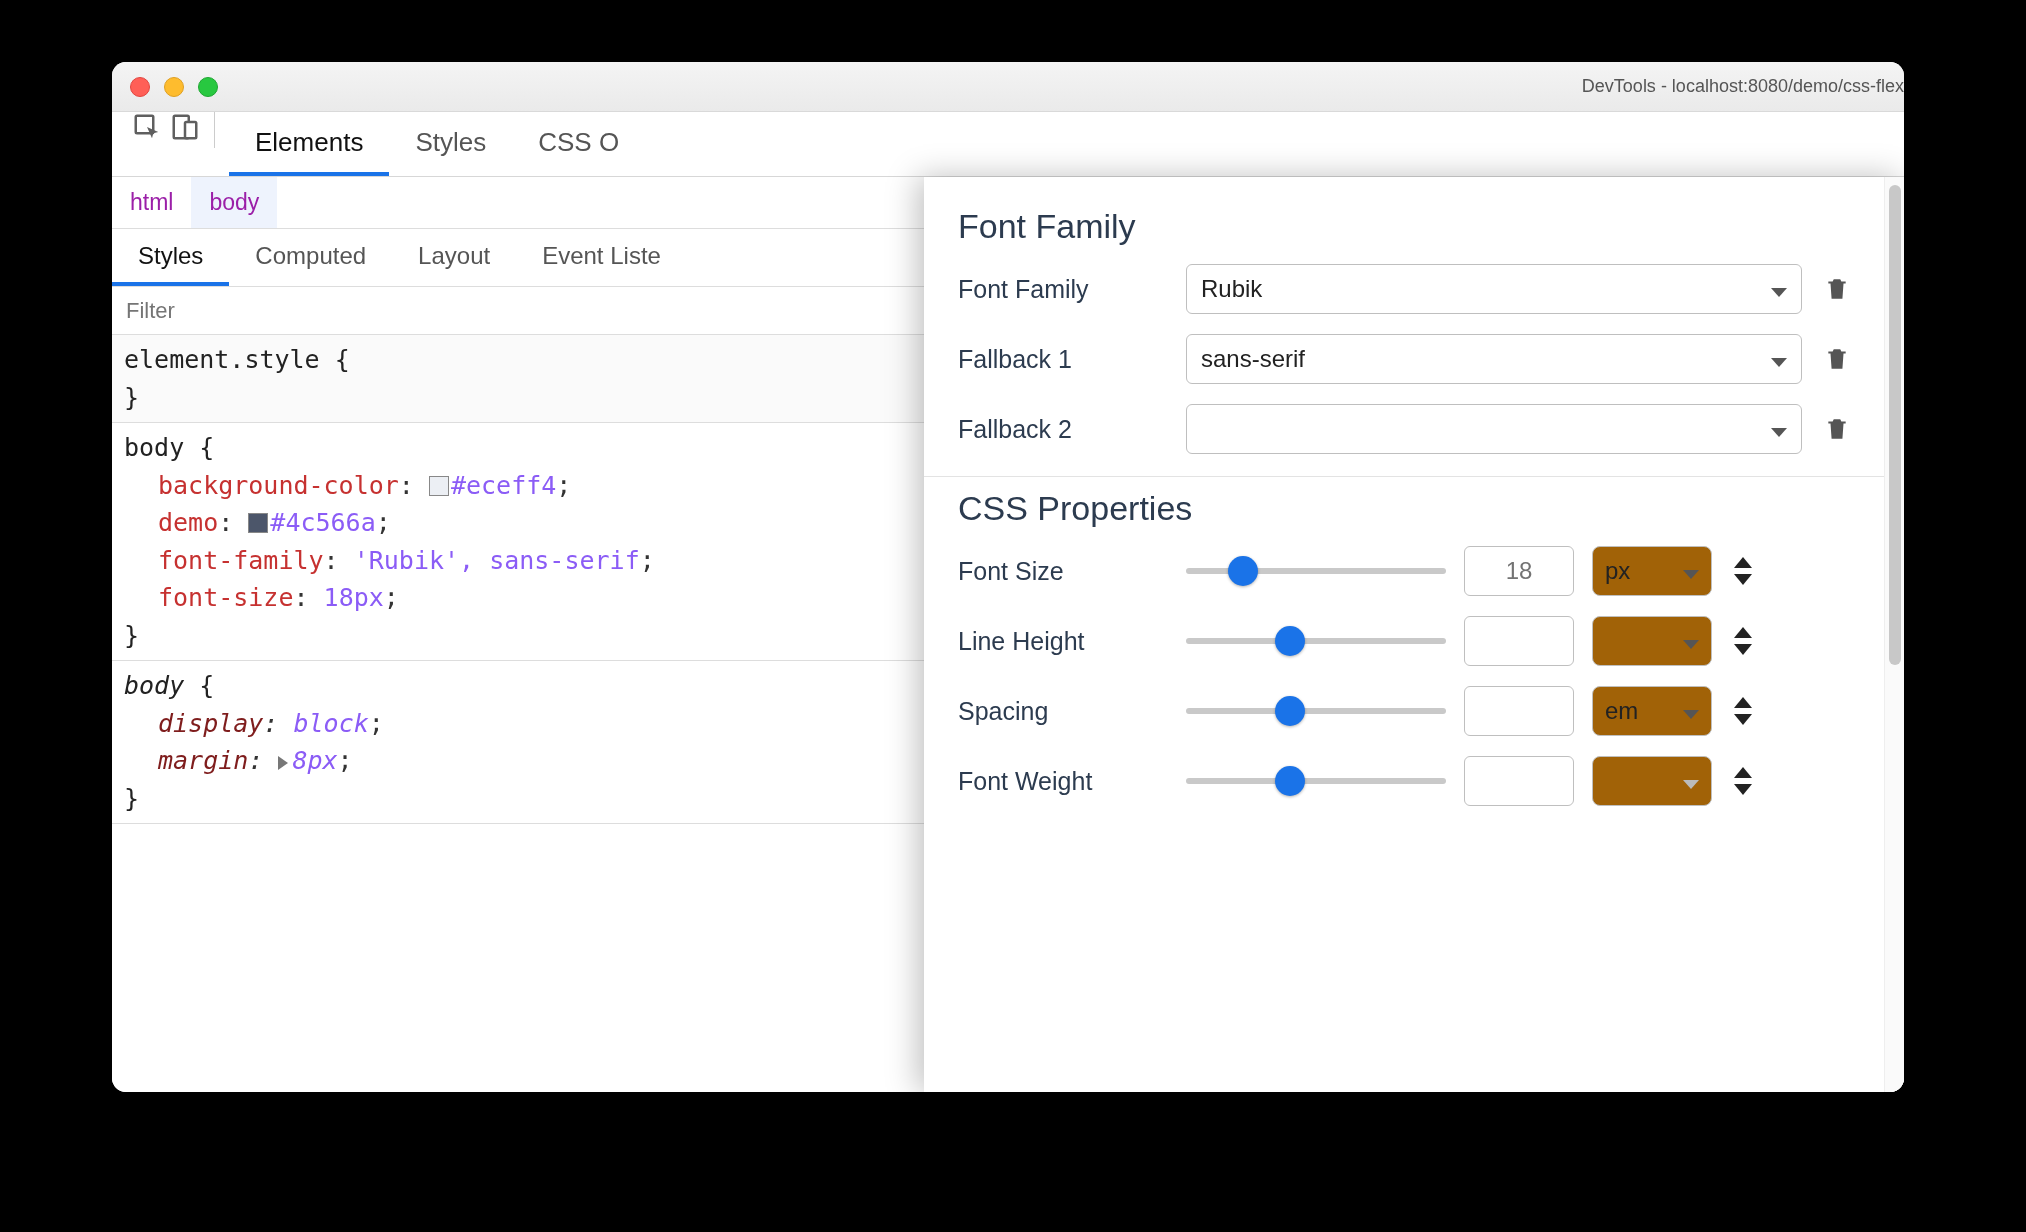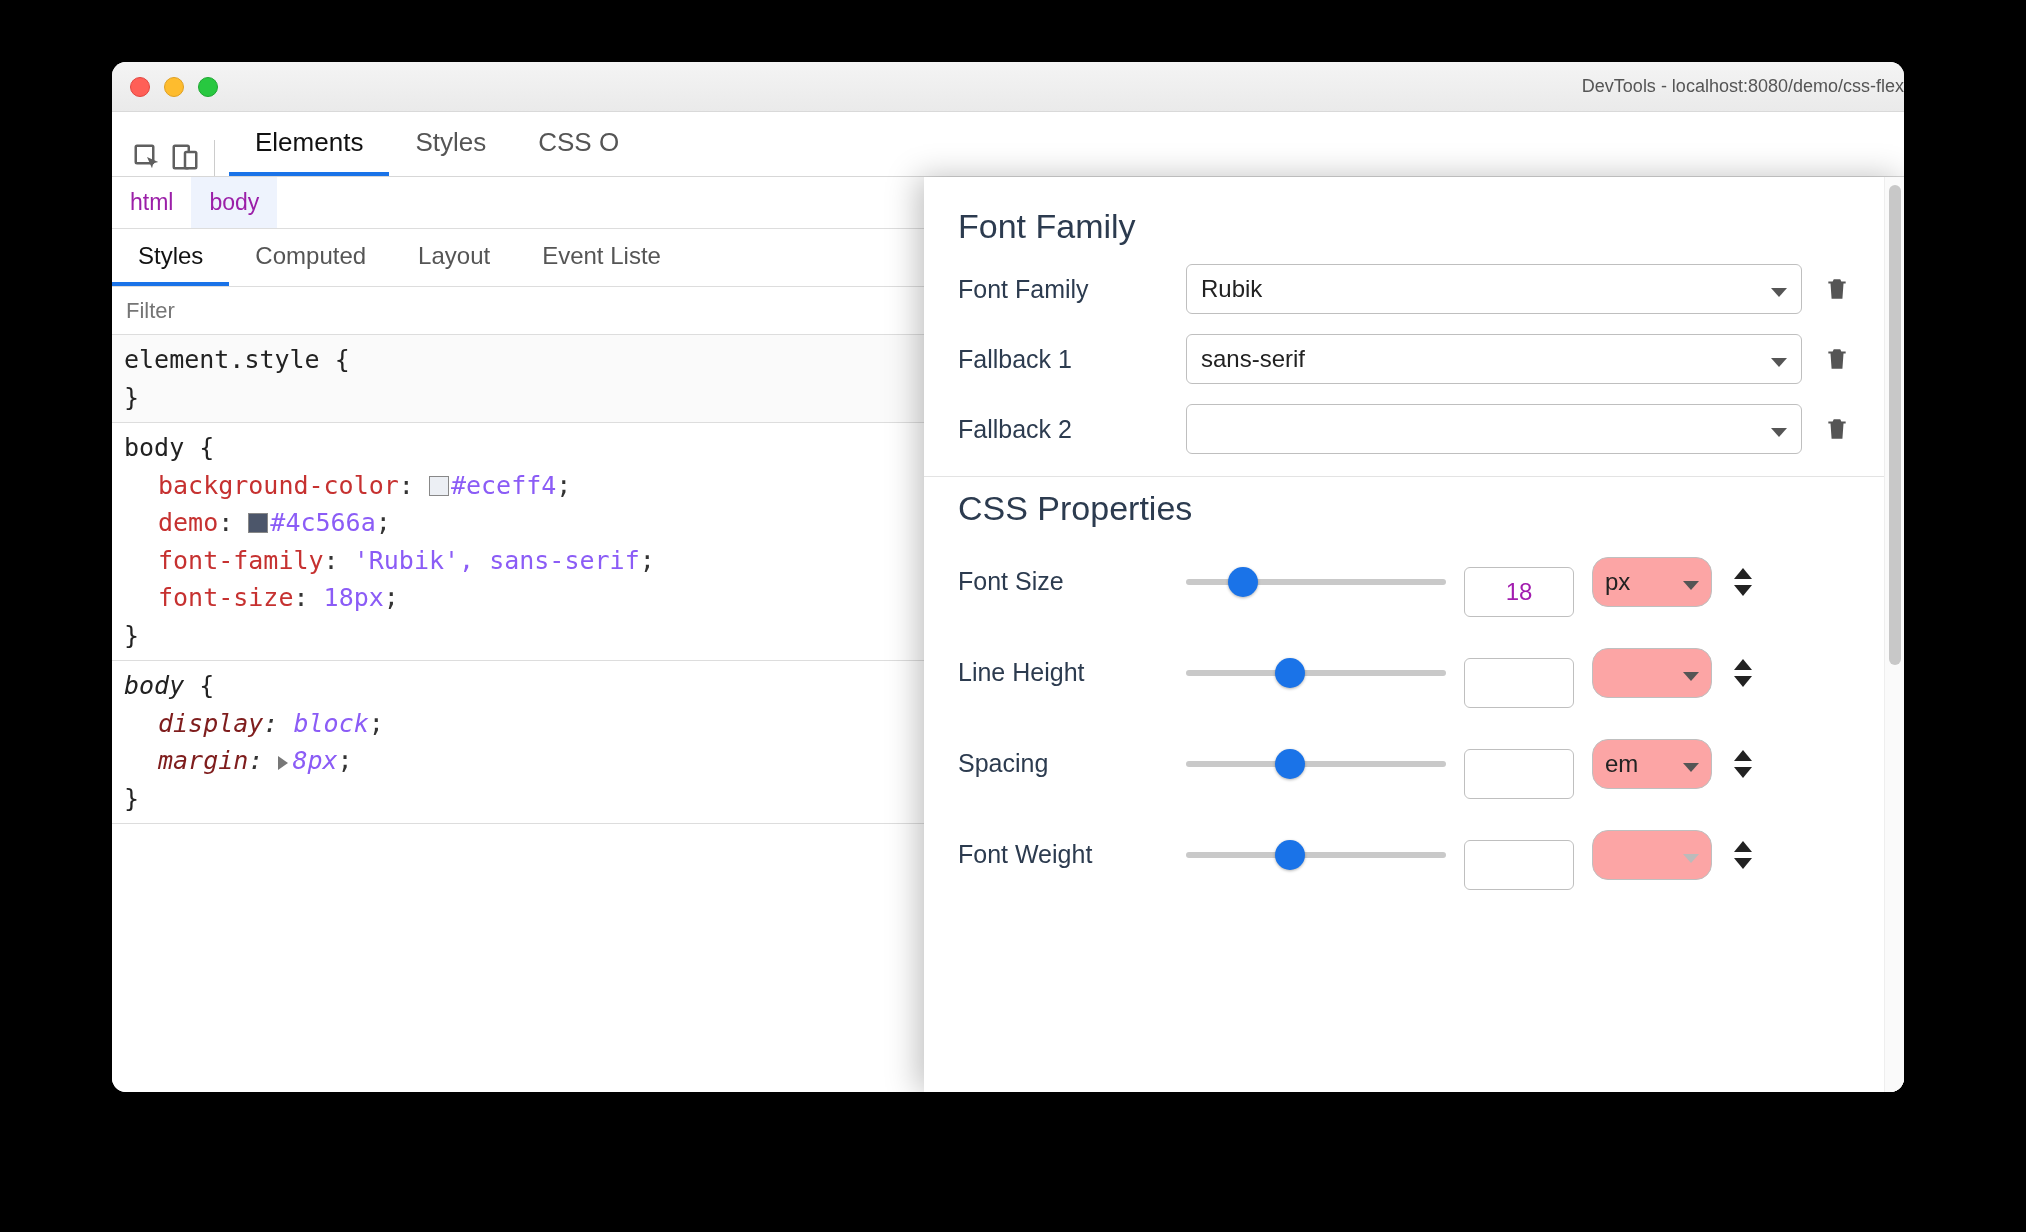--- a/index.html
+++ b/index.html
@@ -57,21 +57,21 @@
     text-align:right;
     font-size:18px;
     color:#555;
     font-weight:400;
     padding-left:40px;
   }
   .toolbar {
     height: 65px;
     border-bottom: 1px solid #d7d7d7;
     display:flex;
-    align-items:flex-end;
+    align-items:flex-start;
     padding: 0 20px;
     gap: 8px;
   }
   .tool-icon { color:#5f5f5f; }
   .tool-sep { width:1px; background:#ccc; height:36px; margin: 0 6px; }
   .topnav { display:flex; height:100%; align-items:stretch; }
   .topnav .tab {
     padding: 0 26px;
     font-size: 26px;
     color:#555;
@@ -276,29 +276,28 @@
   .numbox {
     width:110px;
     height:50px;
     border:1px solid #bfbfbf;
     border-radius:6px;
     background:#fff;
     display:flex;
     align-items:center;
     justify-content:center;
     font-size:24px;
-    color:#a21caf;
-    margin-top:21px;
+    color:#737373;
   }
   .unitsel {
     width:120px;
     height:50px;
     border:1px solid #bfbfbf;
-    border-radius:16px;
-    background:#fca5a5;
+    border-radius:8px;
+    background:#a16207;
     display:flex;
     align-items:center;
     padding: 0 12px;
     font-size:24px;
     color:#222;
     position:relative;
     cursor:pointer;
   }
   .unitsel .caret { position:absolute; right:12px; top:50%; transform:translateY(-50%); }
   .stepper {

